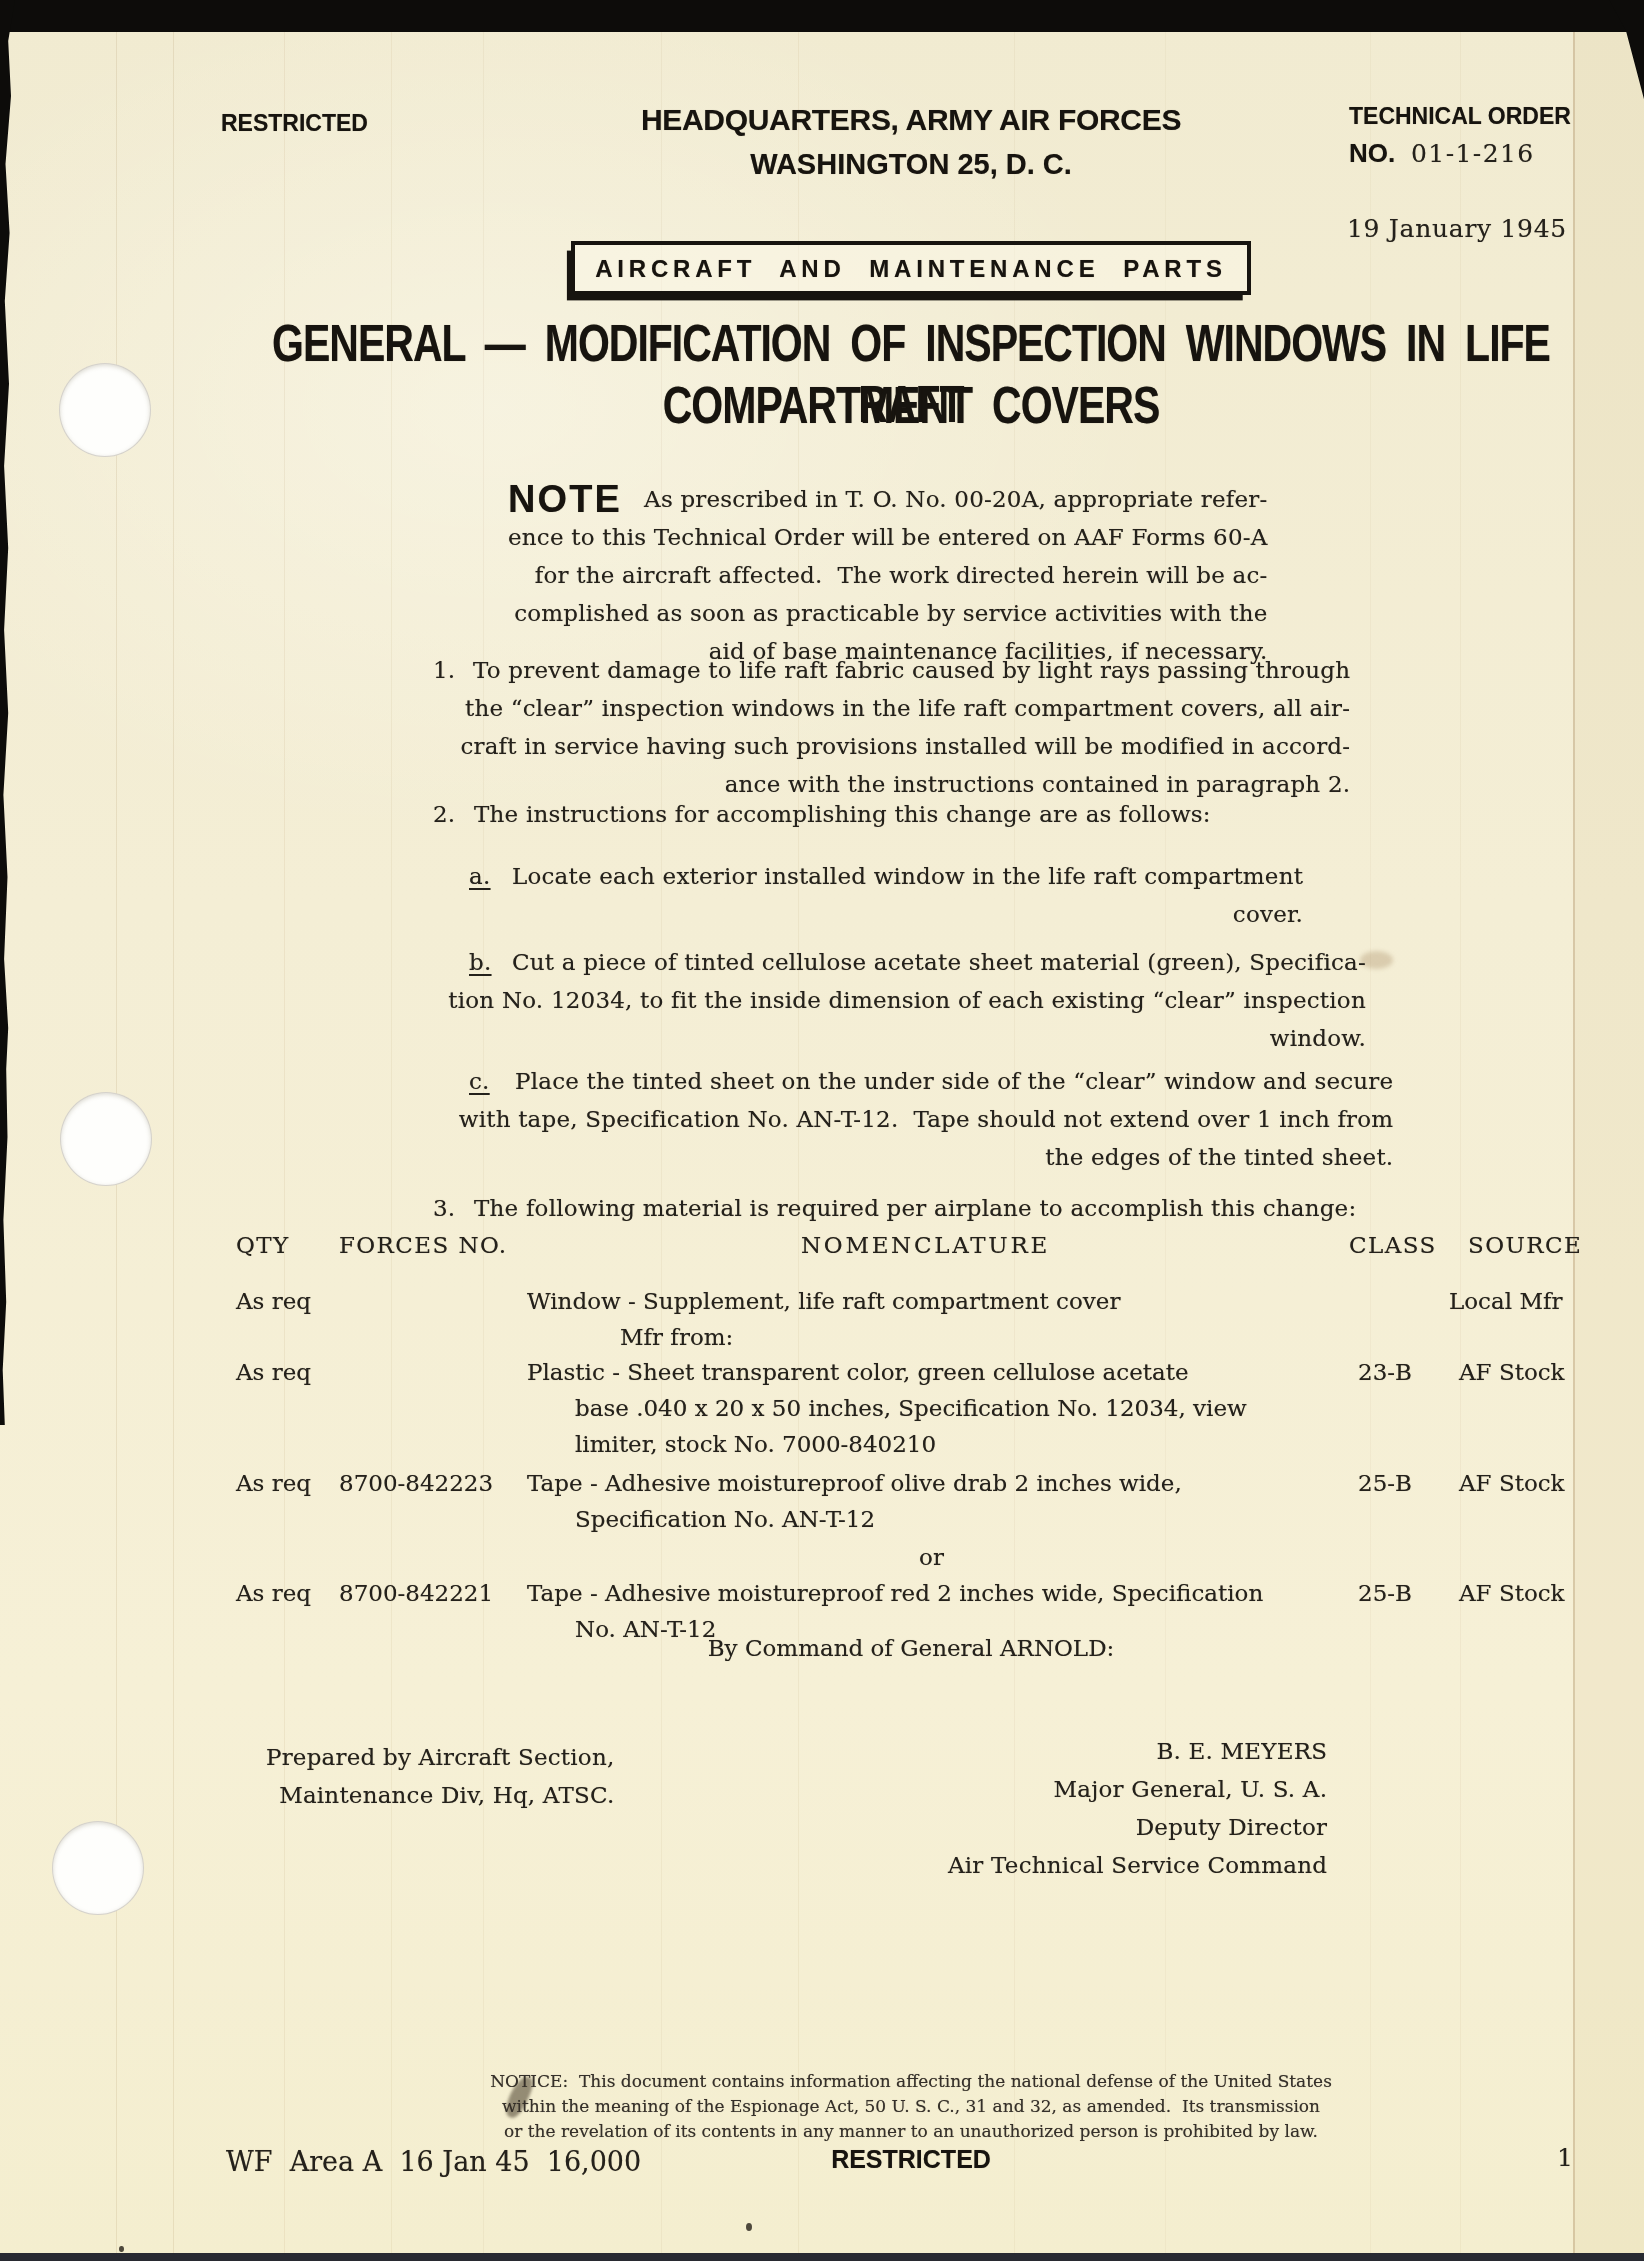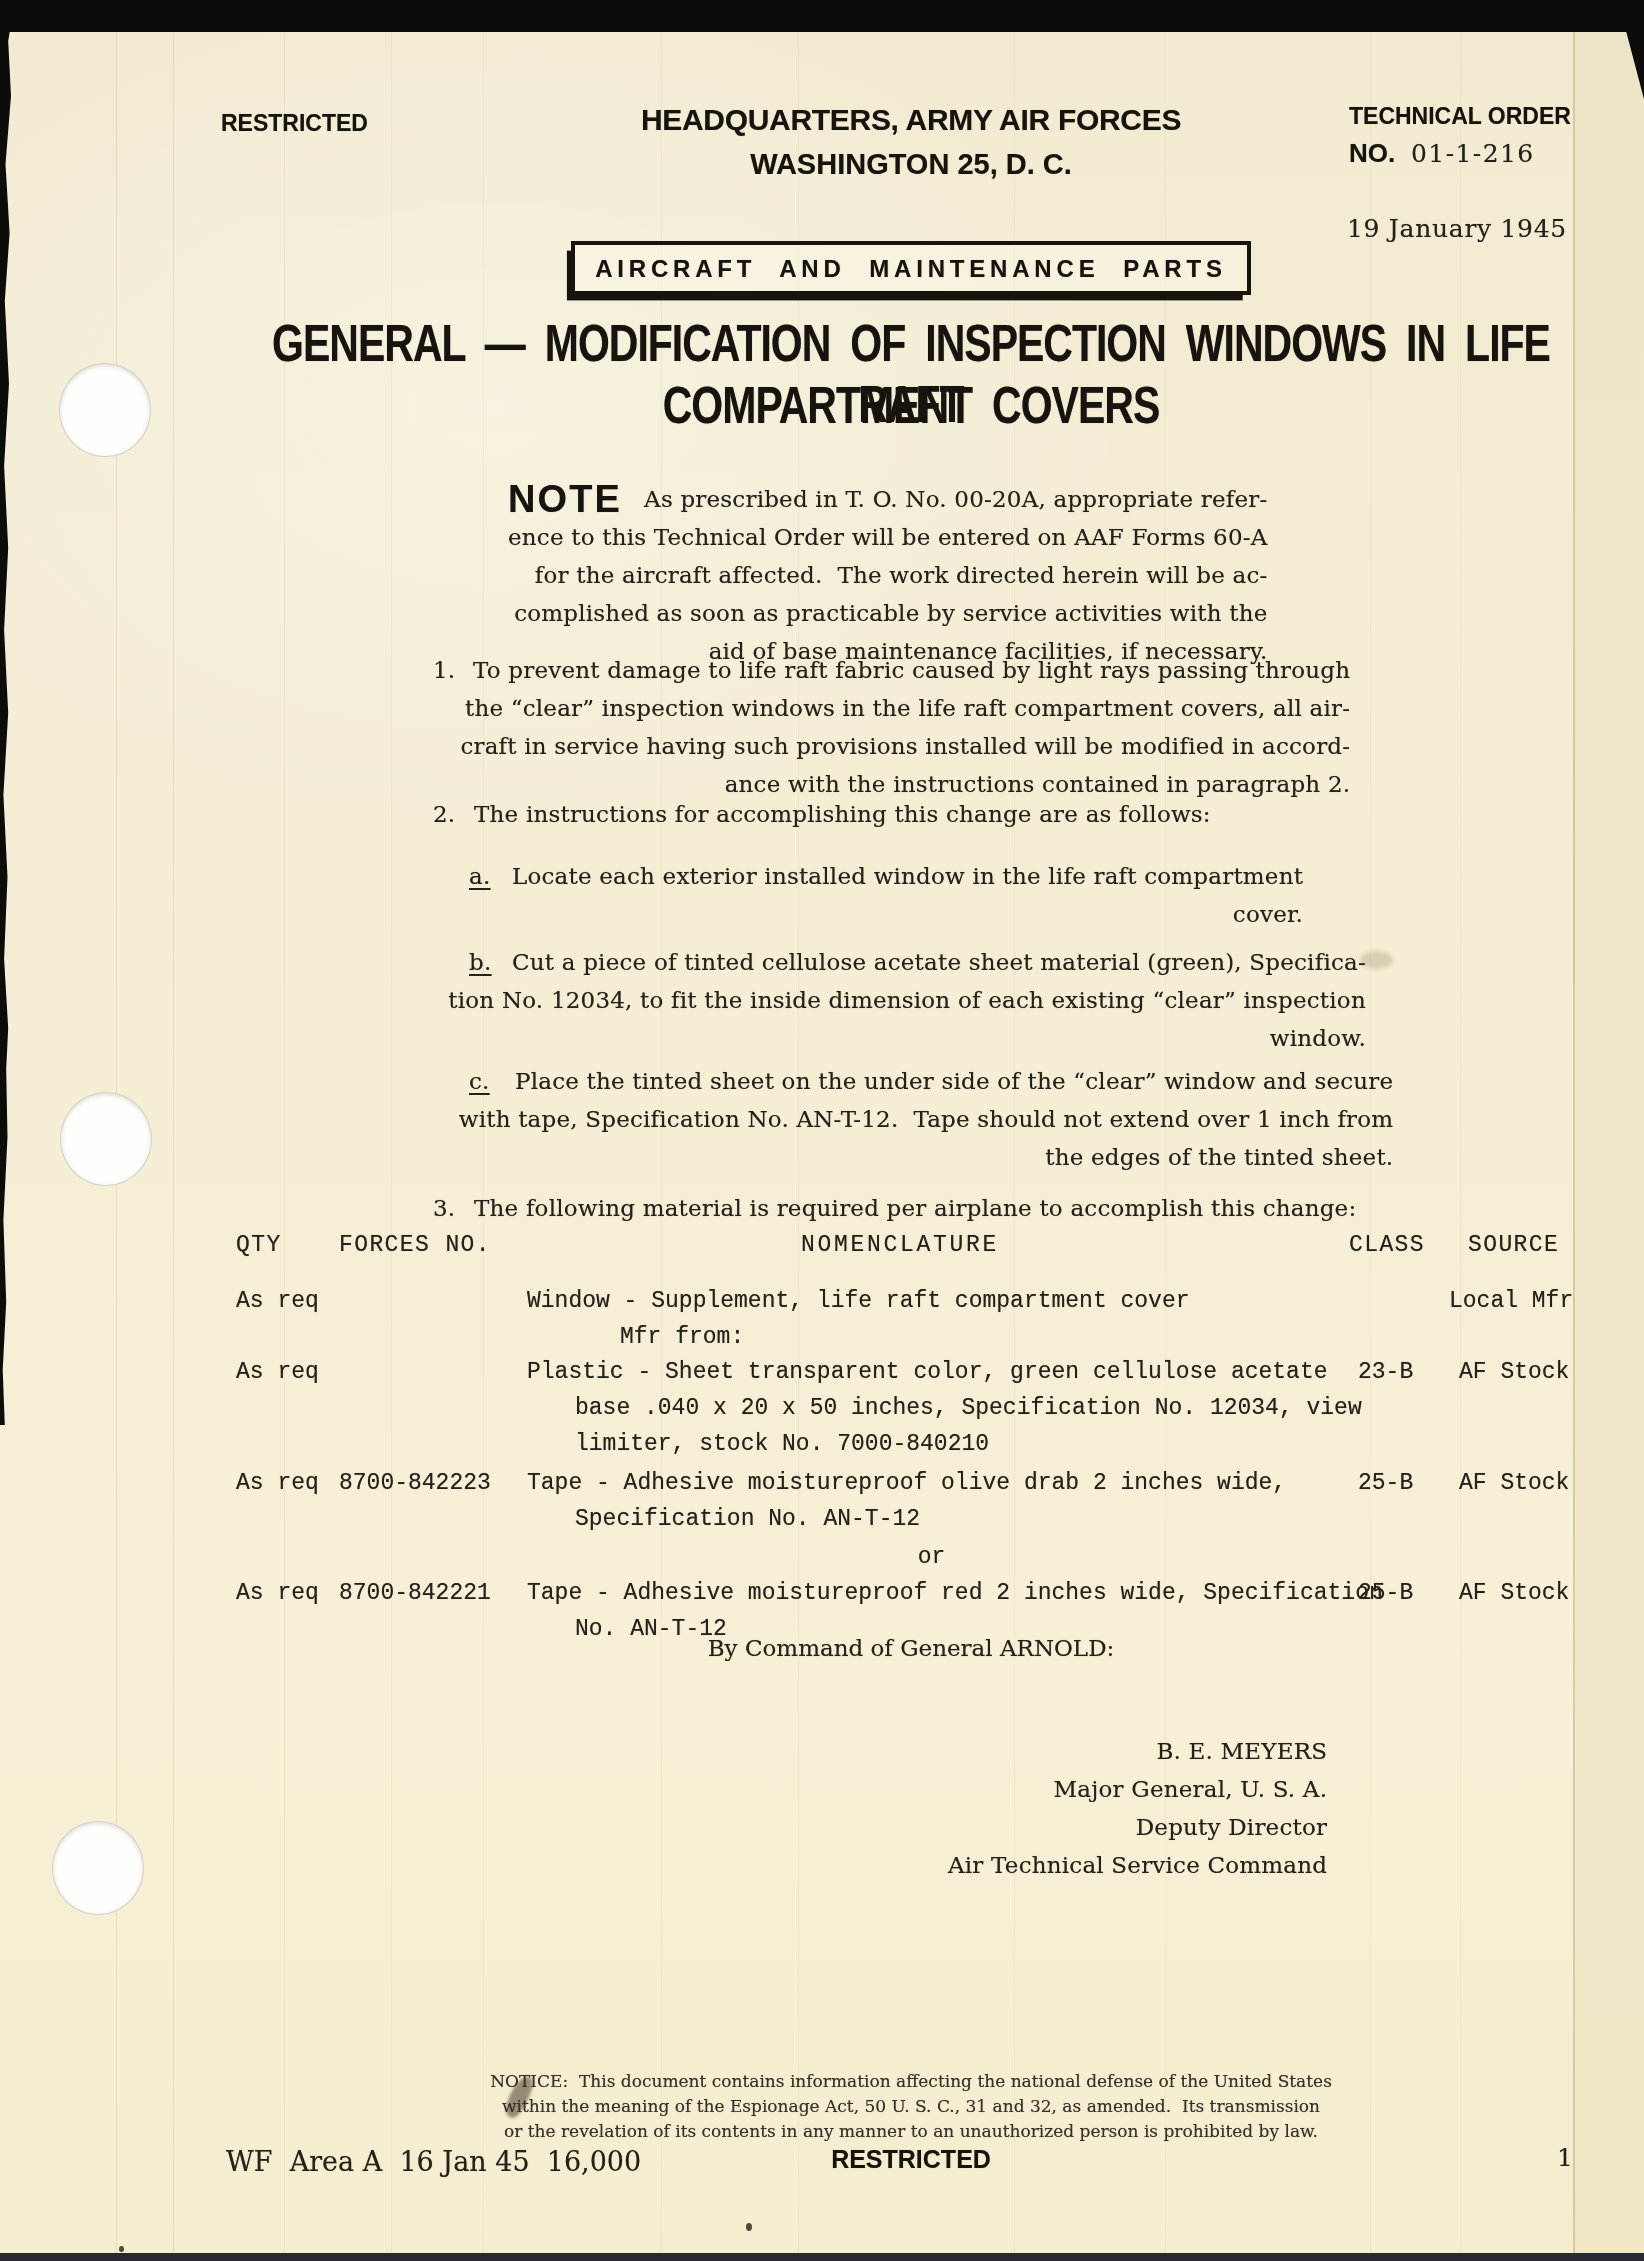--- a/index.html
+++ b/index.html
@@ -14,21 +14,21 @@
   .abs{position:absolute;}
   .gothic{font-family:"Liberation Sans","DejaVu Sans",sans-serif;font-weight:700;color:#17140f;}
   .ink{text-shadow:0 0 0.7px rgba(40,32,18,0.45);}
   .body-text{font-size:23px;line-height:38px;white-space:pre;letter-spacing:0.2px;text-align:right;}
   .lines{white-space:pre;}
   .center-wrap{left:226px;width:1370px;text-align:center;}
   .fold{top:0;height:2261px;width:1.4px;background:rgba(150,110,55,0.13);}
   .hole{width:90px;height:92px;border-radius:50%;background:#fefefc;border:1.4px solid rgba(90,80,60,0.25);box-shadow:inset 0 1.4px 4.1px rgba(120,110,85,0.25);}
   .para .lbl{position:absolute;top:0;}
   .u{text-decoration:underline;text-decoration-thickness:2.1px;text-underline-offset:4.1px;}
-  .tbl-cell{position:absolute;font-size:23px;line-height:36px;font-family:Liberation Mono, monospace;}
+  .tbl-cell{position:absolute;font-size:23px;line-height:36px;}
   .hang{white-space:pre;}
   .note-lbl{font-size:38px;letter-spacing:2.1px;line-height:0;}
   .title-line{display:inline-block;transform:scaleY(1.28);transform-origin:center top;
     font-size:41px;letter-spacing:-1px;word-spacing:9.6px;}
   .speck{border-radius:50%;background:rgba(35,30,22,0.8);}
 </style>
 </head>
 <body>
 
 <div class="page">
@@ -181,20 +181,22 @@
       <span class="tbl-cell ink" style="left:103px;top:348px">8700-842221</span>
       <span class="tbl-cell ink hang" style="left:291px;top:348px;padding-left:48px;text-indent:-48px">Tape - Adhesive moistureproof red 2 inches wide, Specification
 No. AN-T-12</span>
       <span class="tbl-cell ink" style="left:1122px;top:348px">25-B</span>
       <span class="tbl-cell ink" style="left:1223px;top:348px">AF Stock</span>
     </div>
   </div>
 
   <div class="abs center-wrap ink" style="top:1635px;font-size:23px">By Command of General ARNOLD:</div>
 
+  <div class="abs body-text ink lines" style="left:266px;top:1738px">Prepared by Aircraft Section,
+Maintenance Div, Hq, ATSC.</div>
 
   <div class="abs body-text ink lines" style="left:948px;top:1732px">B. E. MEYERS
 Major General, U. S. A.
 Deputy Director
 Air Technical Service Command</div>
 
   <div class="abs center-wrap ink lines" style="top:2069px;font-size:17px;line-height:25px;color:#35302a">NOTICE:  This document contains information affecting the national defense of the United States
 within the meaning of the Espionage Act, 50 U. S. C., 31 and 32, as amended.  Its transmission
 or the revelation of its contents in any manner to an unauthorized person is prohibited by law.</div>
 

